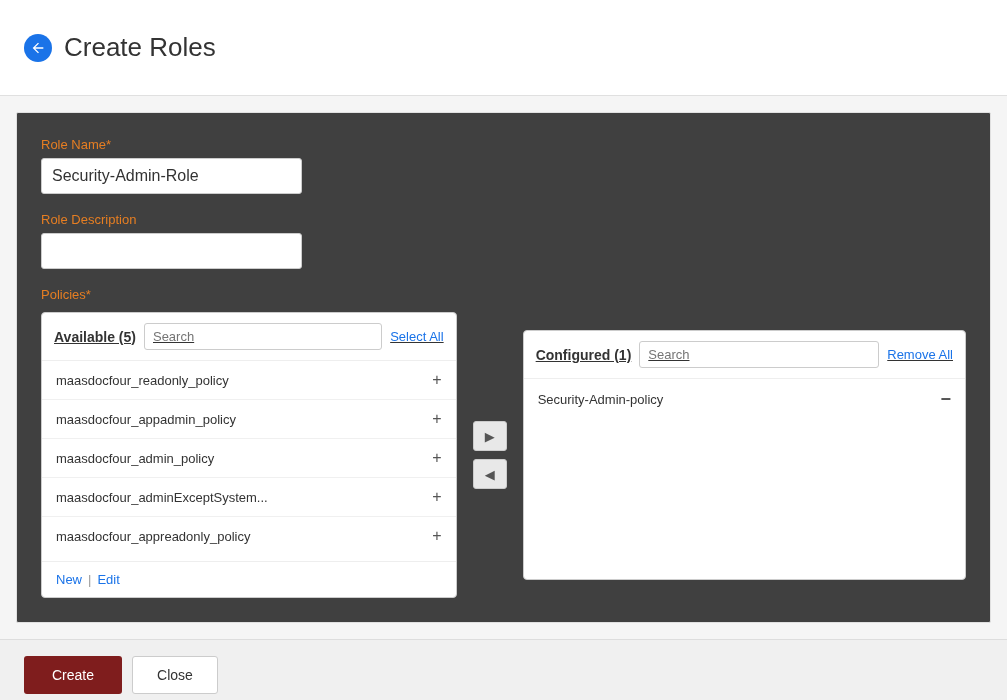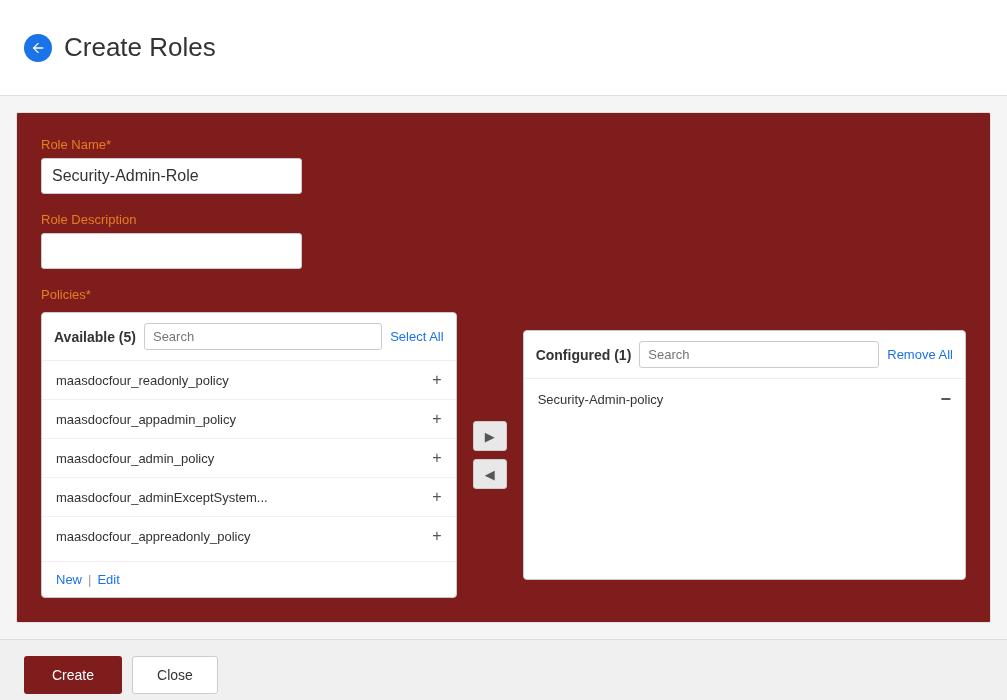--- a/index.html
+++ b/index.html
@@ -32,21 +32,21 @@
       width: 16px;
       height: 16px;
       fill: white;
     }
     .page-title {
       font-size: 26px;
       font-weight: 400;
       color: #333;
     }
     .main-content {
-      background: #7f1d1d;
+      background: #404040;
       margin: 16px;
       padding: 24px;
       border: 1px solid #e0e0e0;
       border-radius: 2px;
     }
     .form-group {
       margin-bottom: 18px;
     }
     .form-label {
       font-size: 13px;
@@ -82,20 +82,21 @@
       border-radius: 4px;
       width: 420px;
       background: #fff;
     }
     .policy-box-header {
       display: flex;
       align-items: center;
       padding: 10px 12px;
       border-bottom: 1px solid #eee;
       gap: 8px;
+      text-decoration: underline;
     }
     .policy-box-title {
       font-weight: bold;
       font-size: 14px;
       white-space: nowrap;
     }
     .policy-search-input {
       flex: 1;
       border: 1px solid #ccc;
       border-radius: 3px;

